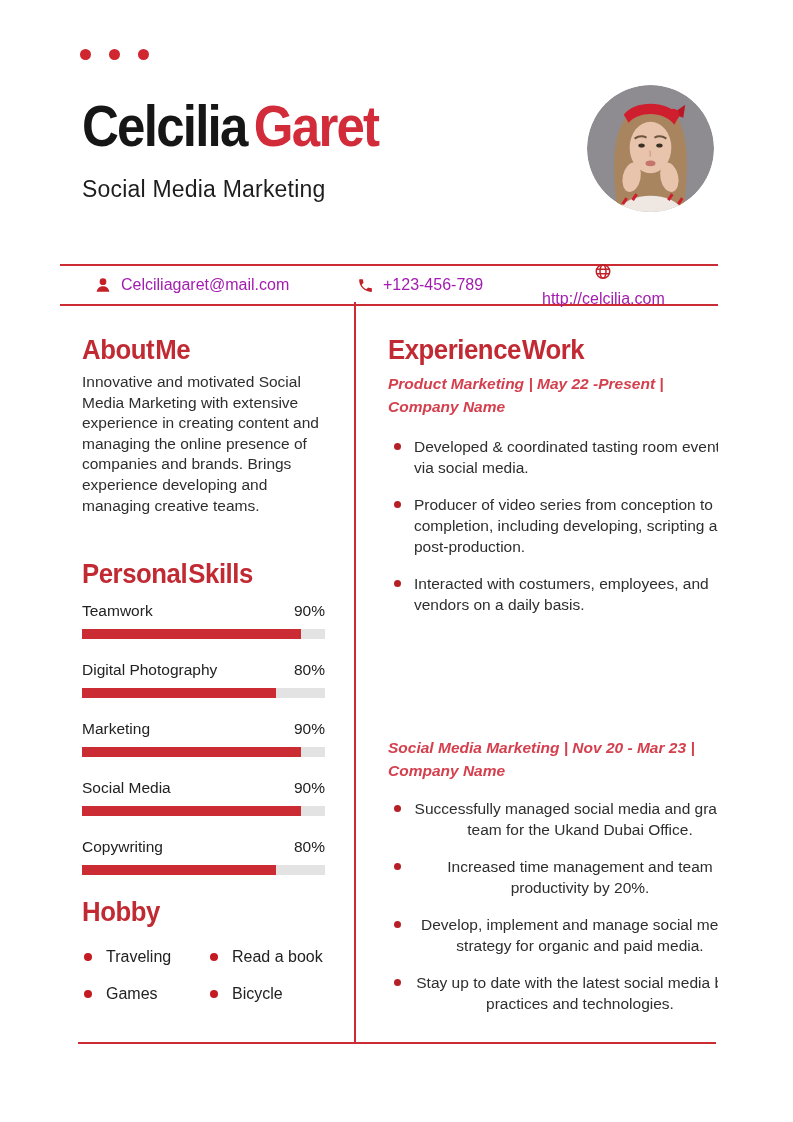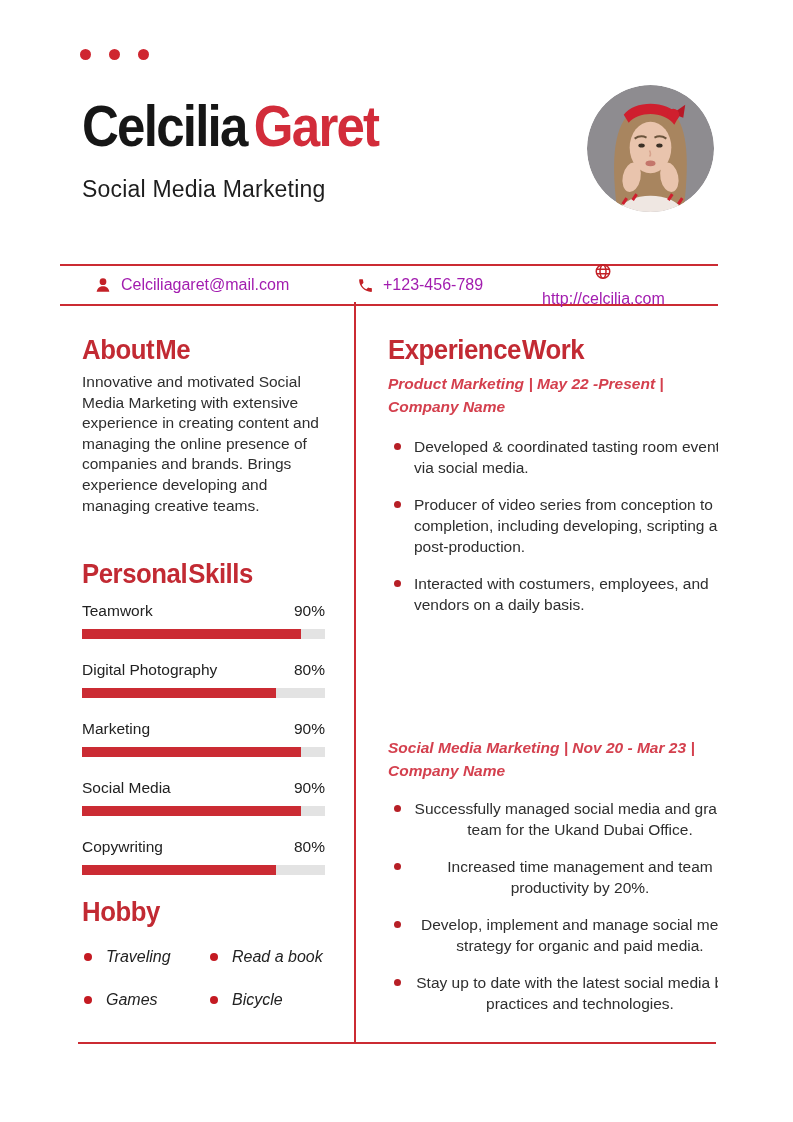--- a/index.html
+++ b/index.html
@@ -40,21 +40,21 @@
   .t-hobby{left:82px;top:898px;}
   .t-exp{left:388px;top:336px;}
   
   .about-body{position:absolute;left:82px;top:372px;width:252px;font-size:15.5px;line-height:20.6px;color:#2e2e2e;}
   .skills{position:absolute;left:82px;top:602px;width:243px;}
   .skill{margin-bottom:22px;}
   .skill-row{display:flex;justify-content:space-between;align-items:flex-start;font-size:15.5px;color:#222;}
   .skill-pct{font-size:15.5px;color:#222;}
   .track{margin-top:9px;width:100%;height:10px;background:#e3e3e3;}
   .fill{height:10px;background:#cb2b33;}
-  .hobby{position:absolute;left:84px;top:948px;width:265px;display:grid;grid-template-columns:126px 1fr;row-gap:25px;font-style:italic;}
+  .hobby{position:absolute;left:84px;top:948px;width:265px;display:grid;grid-template-columns:126px 1fr;row-gap:19px;}
   .hitem{display:flex;align-items:center;gap:14px;font-size:16px;color:#222;white-space:nowrap;}
   .hdot{width:8px;height:8px;border-radius:50%;background:#c41a22;flex:none;}
   
   .job-title{
     position:absolute;left:388px;width:352px;font-size:15.5px;font-weight:700;font-style:italic;
     color:#d4404e;line-height:23px;
   }
   .jt1{top:372px;} .jt2{top:736px;}
   .blist{position:absolute;left:388px;width:352px;margin:6px;padding:0;list-style:none;}
   .bl1{top:430px;} .bl2{top:792px;text-align:center;}

